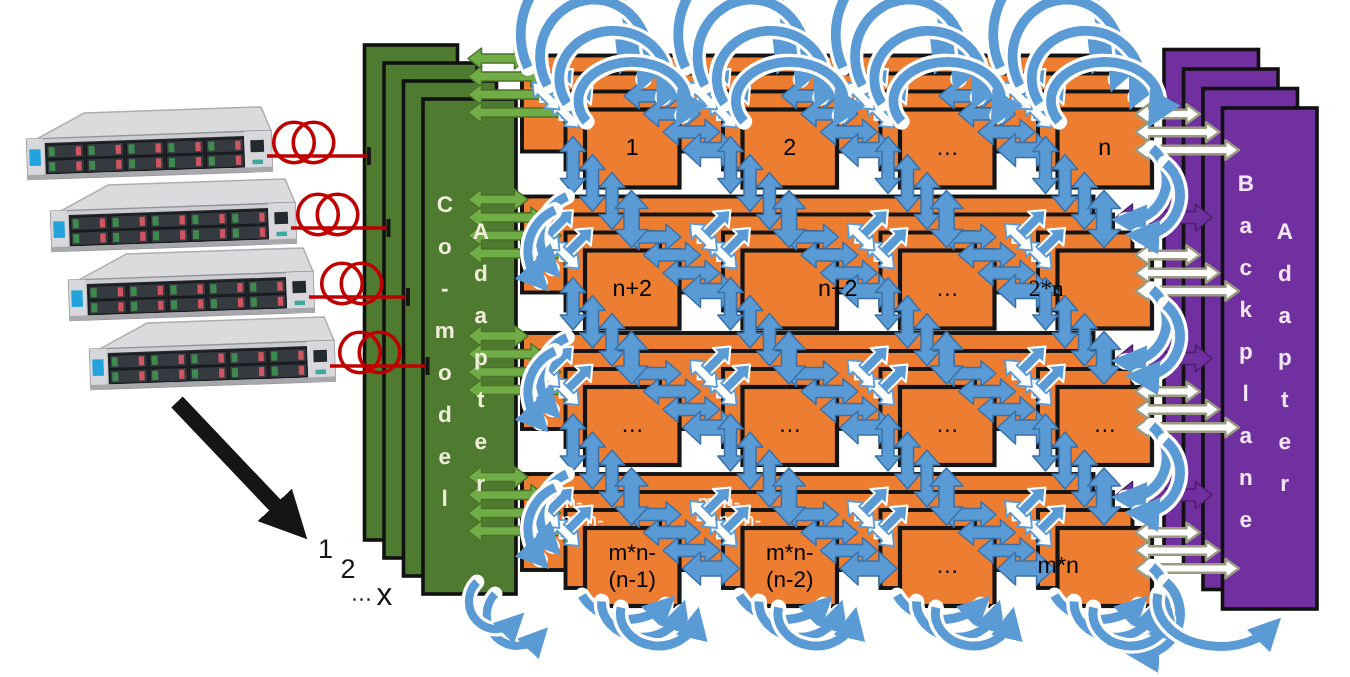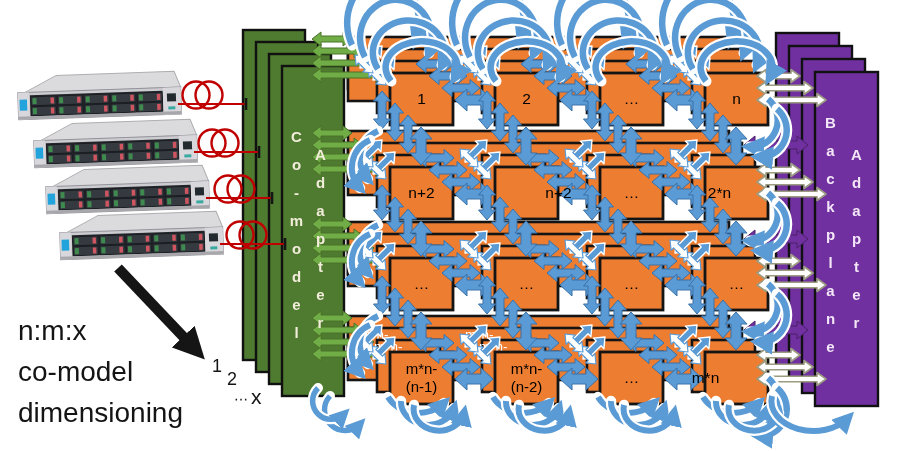--- a/index.html
+++ b/index.html
@@ -448,41 +448,36 @@
     </svg>
 
   <div id="cell-labels">
       <div class="cell-label" style="left: 390px; top: 73px; width: 63px; height: 52px;">1</div>
       <div class="cell-label" style="left: 495px; top: 73px; width: 63px; height: 52px;">2</div>
       <div class="cell-label" style="left: 600px; top: 73px; width: 63px; height: 52px;">…</div>
       <div class="cell-label" style="left: 705px; top: 73px; width: 63px; height: 52px;">n</div>
       <div class="cell-label" style="left: 390px; top: 167px; width: 63px; height: 52px;">n+2</div>
       <div class="cell-label" style="left: 495px; top: 167px; width: 63px; height: 52px; padding-left: 32px;">n+2</div>
       <div class="cell-label" style="left: 600px; top: 167px; width: 63px; height: 52px;">…</div>
-      <div class="cell-label" style="left: 688px; top: 167px; width: 63px; height: 52px;">2*n</div>
+      <div class="cell-label" style="left: 666px; top: 167px; width: 63px; height: 52px; font-family: Liberation Serif, serif;">2*n</div>
       <div class="cell-label" style="left: 390px; top: 258px; width: 63px; height: 52px;">…</div>
       <div class="cell-label" style="left: 495px; top: 258px; width: 63px; height: 52px;">…</div>
       <div class="cell-label" style="left: 600px; top: 258px; width: 63px; height: 52px;">…</div>
       <div class="cell-label" style="left: 705px; top: 258px; width: 63px; height: 52px;">…</div>
       <div class="cell-label" style="left: 390px; top: 352px; width: 63px; height: 52px; font-size: 15px;">m*n-
 (n-1)</div>
       <div class="cell-label" style="left: 495px; top: 352px; width: 63px; height: 52px; font-size: 15px;">m*n-
 (n-2)</div>
       <div class="cell-label" style="left: 600px; top: 352px; width: 63px; height: 52px;">…</div>
       <div class="cell-label" style="left: 674px; top: 352px; width: 63px; height: 52px;">m*n</div>
     </div>
 
   <div class="vt vt-green" id="co-model-word">Co-model</div>
   <div class="vt vt-green" id="co-adapter-word">Adapter</div>
   <div class="vt vt-purple" id="backplane-word">Backplane</div>
   <div class="vt vt-purple" id="bp-adapter-word">Adapter</div>
 
-  <div class="annotation">
-    <div>n:m:x</div>
-    <div>co-model</div>
-    <div>dimensioning</div>
-  </div>
 
   <span class="idx" id="idx-1">1</span>
   <span class="idx" id="idx-2">2</span>
   <span class="idx" id="idx-dots">⋯</span>
   <span class="idx" id="idx-x">x</span>
 </div>
 
 </body></html>

